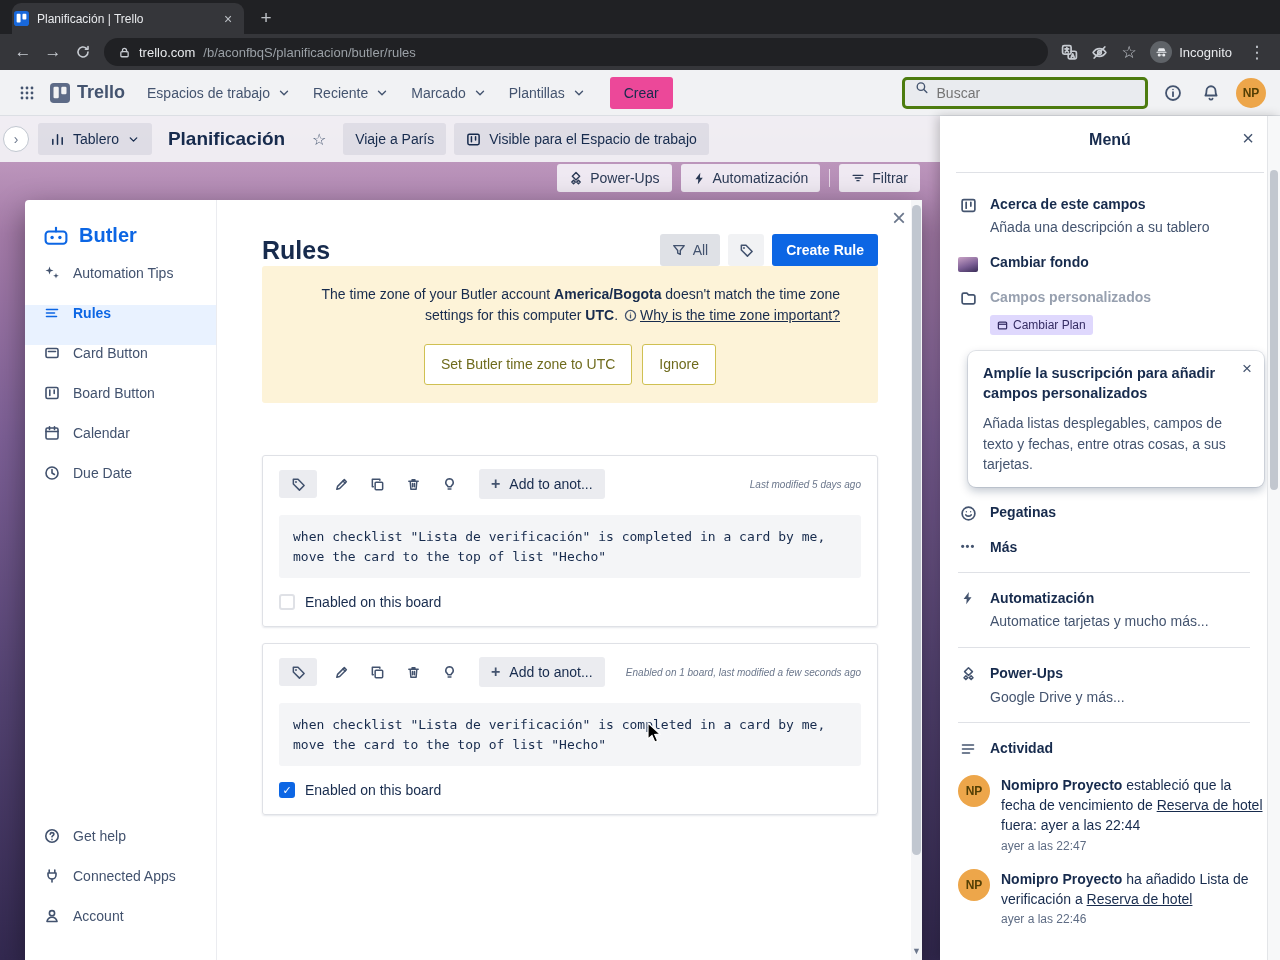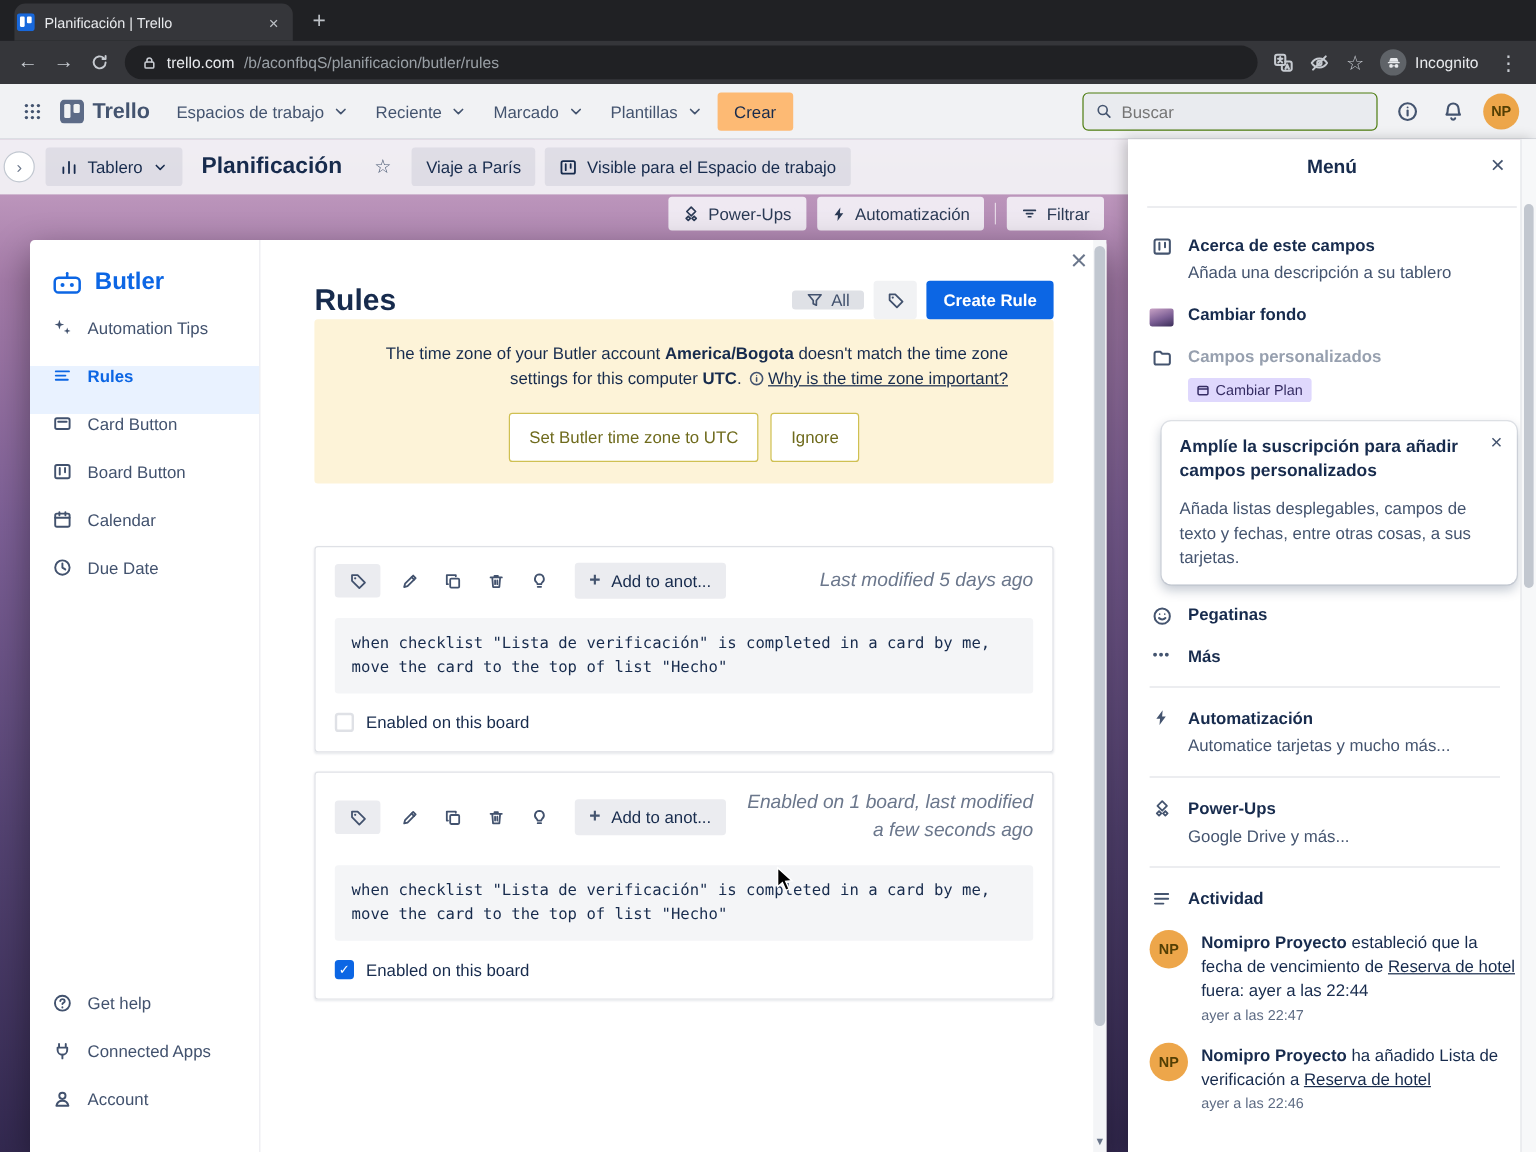--- a/index.html
+++ b/index.html
@@ -20,23 +20,23 @@
   .url-host { color:#e8eaed; } .url-path { color:#9aa0a6; white-space:nowrap; overflow:hidden; }
   .incog-chip { display:flex; align-items:center; gap:7px; color:#e8eaed; font-size:13px; padding:0 10px 0 6px; }
   .incog-ic { width:22px; height:22px; border-radius:50%; background:#5f6368; color:#e8eaed; display:flex; align-items:center; justify-content:center; }
 
   
   .app-header { position:absolute; top:70px; left:0; right:0; height:46px; background:#f1f2f4; border-bottom:1px solid #dcdfe4; display:flex; align-items:center; padding:0 10px; gap:2px; }
   .hbtn { display:flex; align-items:center; justify-content:center; border-radius:3px; color:#44546f; }
   .grid-btn { width:34px; height:34px; }
   .logo { display:flex; align-items:center; gap:7px; font-weight:bold; font-size:18px; color:#44546f; padding:0 10px 0 4px; }
   .nav-link { display:flex; align-items:center; gap:7px; font-size:14px; color:#44546f; padding:8px 10px; border-radius:3px; }
-  .create-btn { background:#fdba74; color:#172b4d; font-size:14px; padding:8px 14px; border-radius:3px; margin-left:0; }
+  .create-btn { background:#ec4899; color:#172b4d; font-size:14px; padding:8px 14px; border-radius:3px; margin-left:12px; }
   .header-right { margin-left:auto; display:flex; align-items:center; gap:12px; padding-right:4px; }
-  .searchbox { width:246px; height:32px; background:#e9ebef; border:1px solid #4d7c0f; border-radius:5px; display:flex; align-items:center; gap:8px; padding:0 10px; color:#44546f; }
+  .searchbox { width:246px; height:32px; background:#e9ebef; border:3px solid #4d7c0f; border-radius:5px; display:flex; gap:8px; padding:0 10px; color:#44546f; }
   .searchbox input { border:none; background:transparent; outline:none; font-size:14px; color:#172b4d; width:100%; font-family:inherit; }
   .round-ic { width:26px; height:26px; display:flex; align-items:center; justify-content:center; color:#44546f; }
   .avatar { width:30px; height:30px; border-radius:50%; background:#eda64a; color:#533f04; font-weight:bold; font-size:12px; display:flex; align-items:center; justify-content:center; flex-shrink:0; }
 
   
   .board-area { position:absolute; top:116px; left:0; right:0; bottom:0;
     background:linear-gradient(180deg,#cba6c8 0%, #a47ba8 14%, #7c5f95 38%, #544372 68%, #332950 100%); }
   .board-bar { position:absolute; top:0; left:0; width:1108px; height:46px; background:rgba(244,245,247,0.9); display:flex; align-items:center; gap:8px; padding:0 14px 0 38px; }
   .expand-btn { position:absolute; left:3px; top:10px; width:26px; height:26px; border-radius:50%; background:#fff; border:1px solid #c1c7d0; color:#6b778c; display:flex; align-items:center; justify-content:center; font-size:14px; }
   .pill { background:rgba(23,43,77,0.08); color:#172b4d; height:32px; border-radius:3px; display:flex; align-items:center; gap:8px; padding:0 12px; font-size:14px; }
@@ -56,38 +56,38 @@
   .b-brand { display:flex; align-items:center; gap:10px; padding:6px 18px 18px; color:#0c66e4; font-size:20px; font-weight:bold; }
   .b-item { display:flex; align-items:flex-start; gap:12px; height:40px; padding:0 18px; font-size:14px; color:#42526e; }
   .b-item .bic { width:18px; display:flex; justify-content:center; }
   .b-item.sel { background:#e9f2ff; color:#0c66e4; font-weight:600; }
   .b-foot { position:absolute; bottom:12px; left:0; right:0; }
   .b-main { flex:1; position:relative; padding:34px 44px 0 45px; min-width:0; }
   .b-close { position:absolute; top:6px; right:16px; font-size:24px; color:#6b778c; line-height:1; z-index:5; }
   .b-titlerow { display:flex; align-items:center; }
   .b-title { font-size:25px; font-weight:600; color:#172b4d; }
   .b-titlerow .controls { margin-left:auto; display:flex; align-items:center; gap:8px; }
-  .btn-all { background:#dfe1e6; height:16px; border-radius:3px; padding:0 12px; display:flex; align-items:center; gap:7px; font-size:14px; color:#42526e; }
+  .btn-all { background:#dfe1e6; height:32px; border-radius:3px; padding:0 12px; display:flex; align-items:center; gap:7px; font-size:14px; color:#42526e; }
   .btn-tagf { background:#f1f2f4; width:36px; height:32px; border-radius:3px; display:flex; align-items:center; justify-content:center; color:#42526e; }
   .btn-create { background:#0c66e4; color:#fff; height:32px; border-radius:3px; padding:0 14px; display:flex; align-items:center; font-size:14px; font-weight:600; }
   .tz-banner { background:#fdf3d8; border-radius:3px; padding:18px 20px 18px; text-align:right; color:#172b4d; font-size:14px; line-height:1.5; }
   .tz-text { max-width:540px; margin:0 auto; }
   .tz-text b { font-weight:bold; }
   .tz-info { display:inline-block; vertical-align:-2px; margin:0 3px 0 6px; color:#44546f; }
   .tz-link { text-decoration:underline; }
   .tz-buttons { margin-top:18px; display:flex; justify-content:center; gap:10px; }
   .tz-btn { background:#fff; border:1px solid #cfc052; color:#6f6b1d; border-radius:3px; padding:9px 16px; font-size:14px; }
   .rule-card { border:1px solid #dfe1e6; border-radius:3px; padding:13px 16px 16px; margin-top:16px; box-shadow:0 1px 2px rgba(9,30,66,0.1); }
   .rule-card.first { margin-top:52px; }
   .rc-toolbar { display:flex; align-items:center; color:#42526e; }
   .rc-tagbtn { background:#ebecf0; width:38px; height:28px; border-radius:3px; display:flex; align-items:center; justify-content:center; }
   .rc-ic { width:24px; height:24px; display:flex; align-items:center; justify-content:center; margin-left:12px; }
   .rc-addbtn { background:#ebecf0; height:30px; border-radius:3px; padding:0 12px; display:flex; align-items:center; gap:9px; font-size:14px; color:#172b4d; margin-left:18px; white-space:nowrap; }
   .rc-plus { font-size:16px; font-weight:bold; color:#44546f; }
-  .rc-meta { margin-left:auto; color:#6b778c; font-size:16px; font-style:italic; text-align:right; max-width:250px; line-height:1.5; }
+  .rc-meta { margin-left:auto; color:#6b778c; font-size:10px; font-style:italic; text-align:right; max-width:250px; line-height:1.5; }
   .rc-code { margin-top:16px; background:#f4f5f7; border-radius:3px; padding:12px 14px; font-family:"DejaVu Sans Mono", monospace; font-size:13px; color:#172b4d; white-space:pre-wrap; line-height:1.5; }
   .rc-enable { margin-top:16px; display:flex; align-items:center; gap:10px; font-size:14px; color:#172b4d; }
   .checkbox { width:16px; height:16px; border:2px solid #dfe1e6; border-radius:3px; background:#fff; display:flex; align-items:center; justify-content:center; color:#fff; font-size:11px; flex-shrink:0; }
   .checkbox .mark { display:none; }
   .checkbox.checked { background:#0c66e4; border-color:#0c66e4; }
   .checkbox.checked .mark { display:block; }
   .b-scroll { position:absolute; top:0; right:0; bottom:0; width:11px; background:#f4f5f7; }
   .b-thumb { position:absolute; top:5px; left:1px; width:9px; height:650px; background:#c1c7d0; border-radius:5px; }
   .b-scroll-arrow { position:absolute; bottom:4px; left:0; width:11px; text-align:center; font-size:9px; color:#6b778c; }
 

